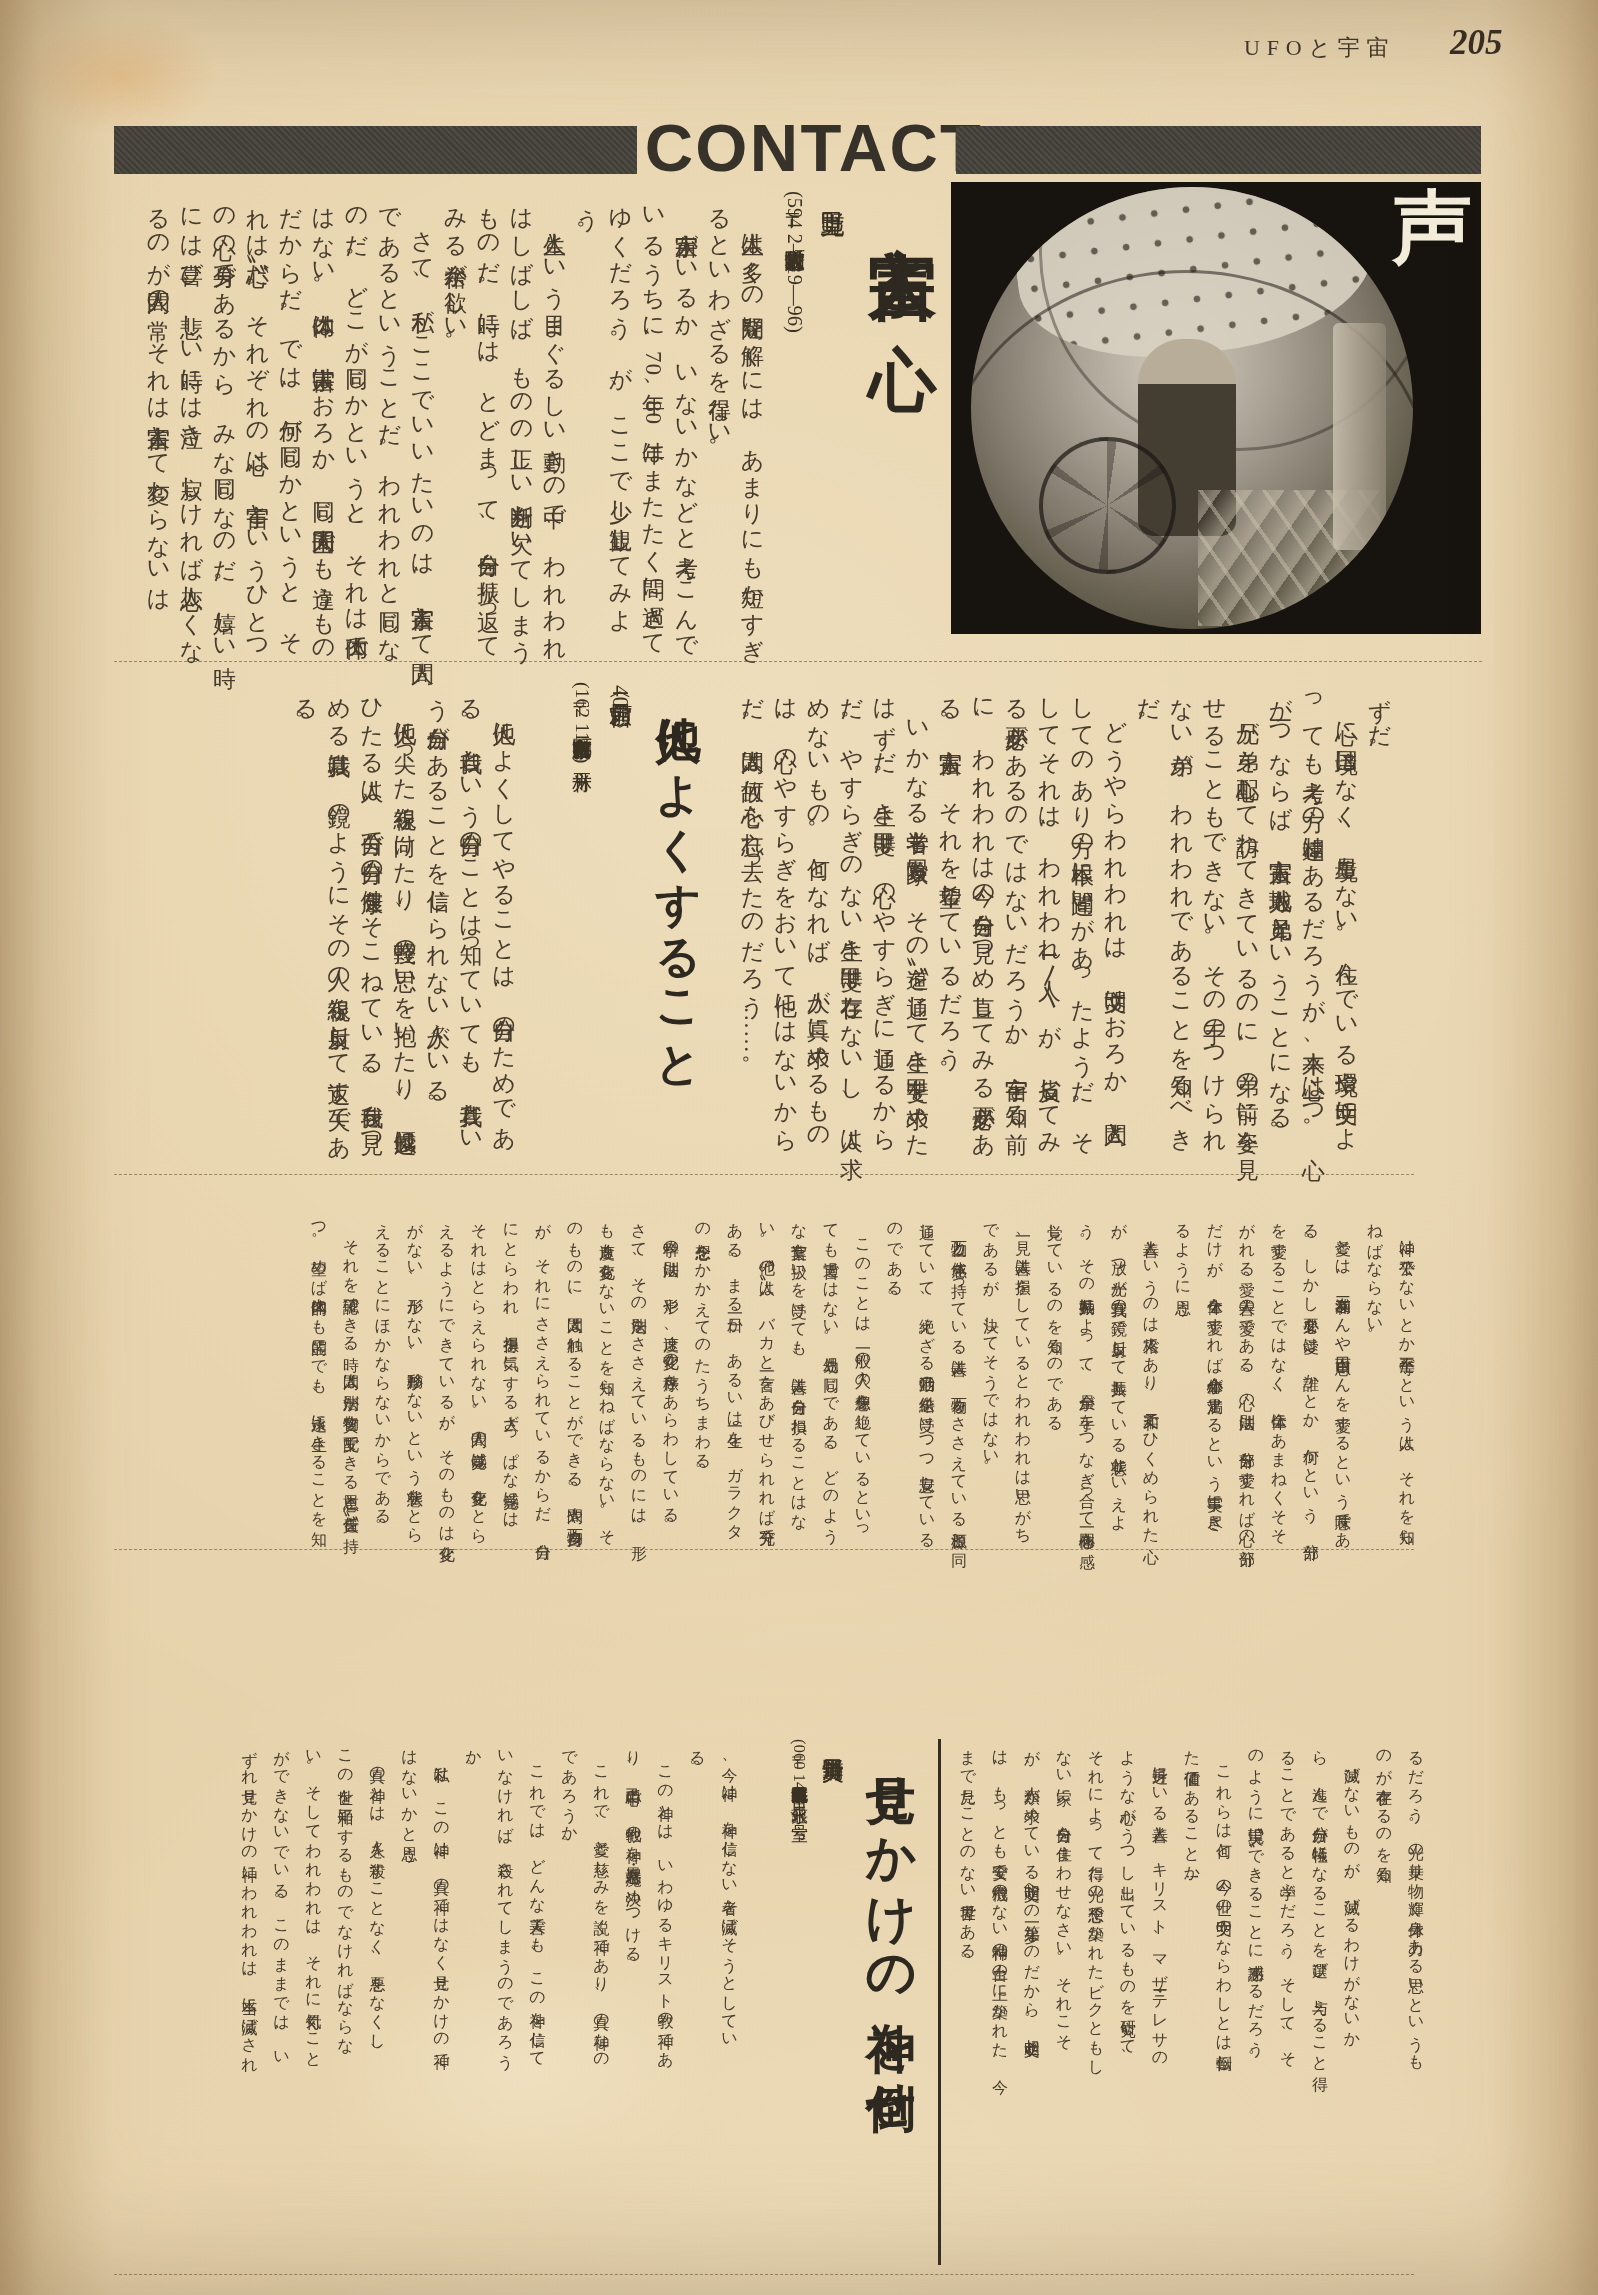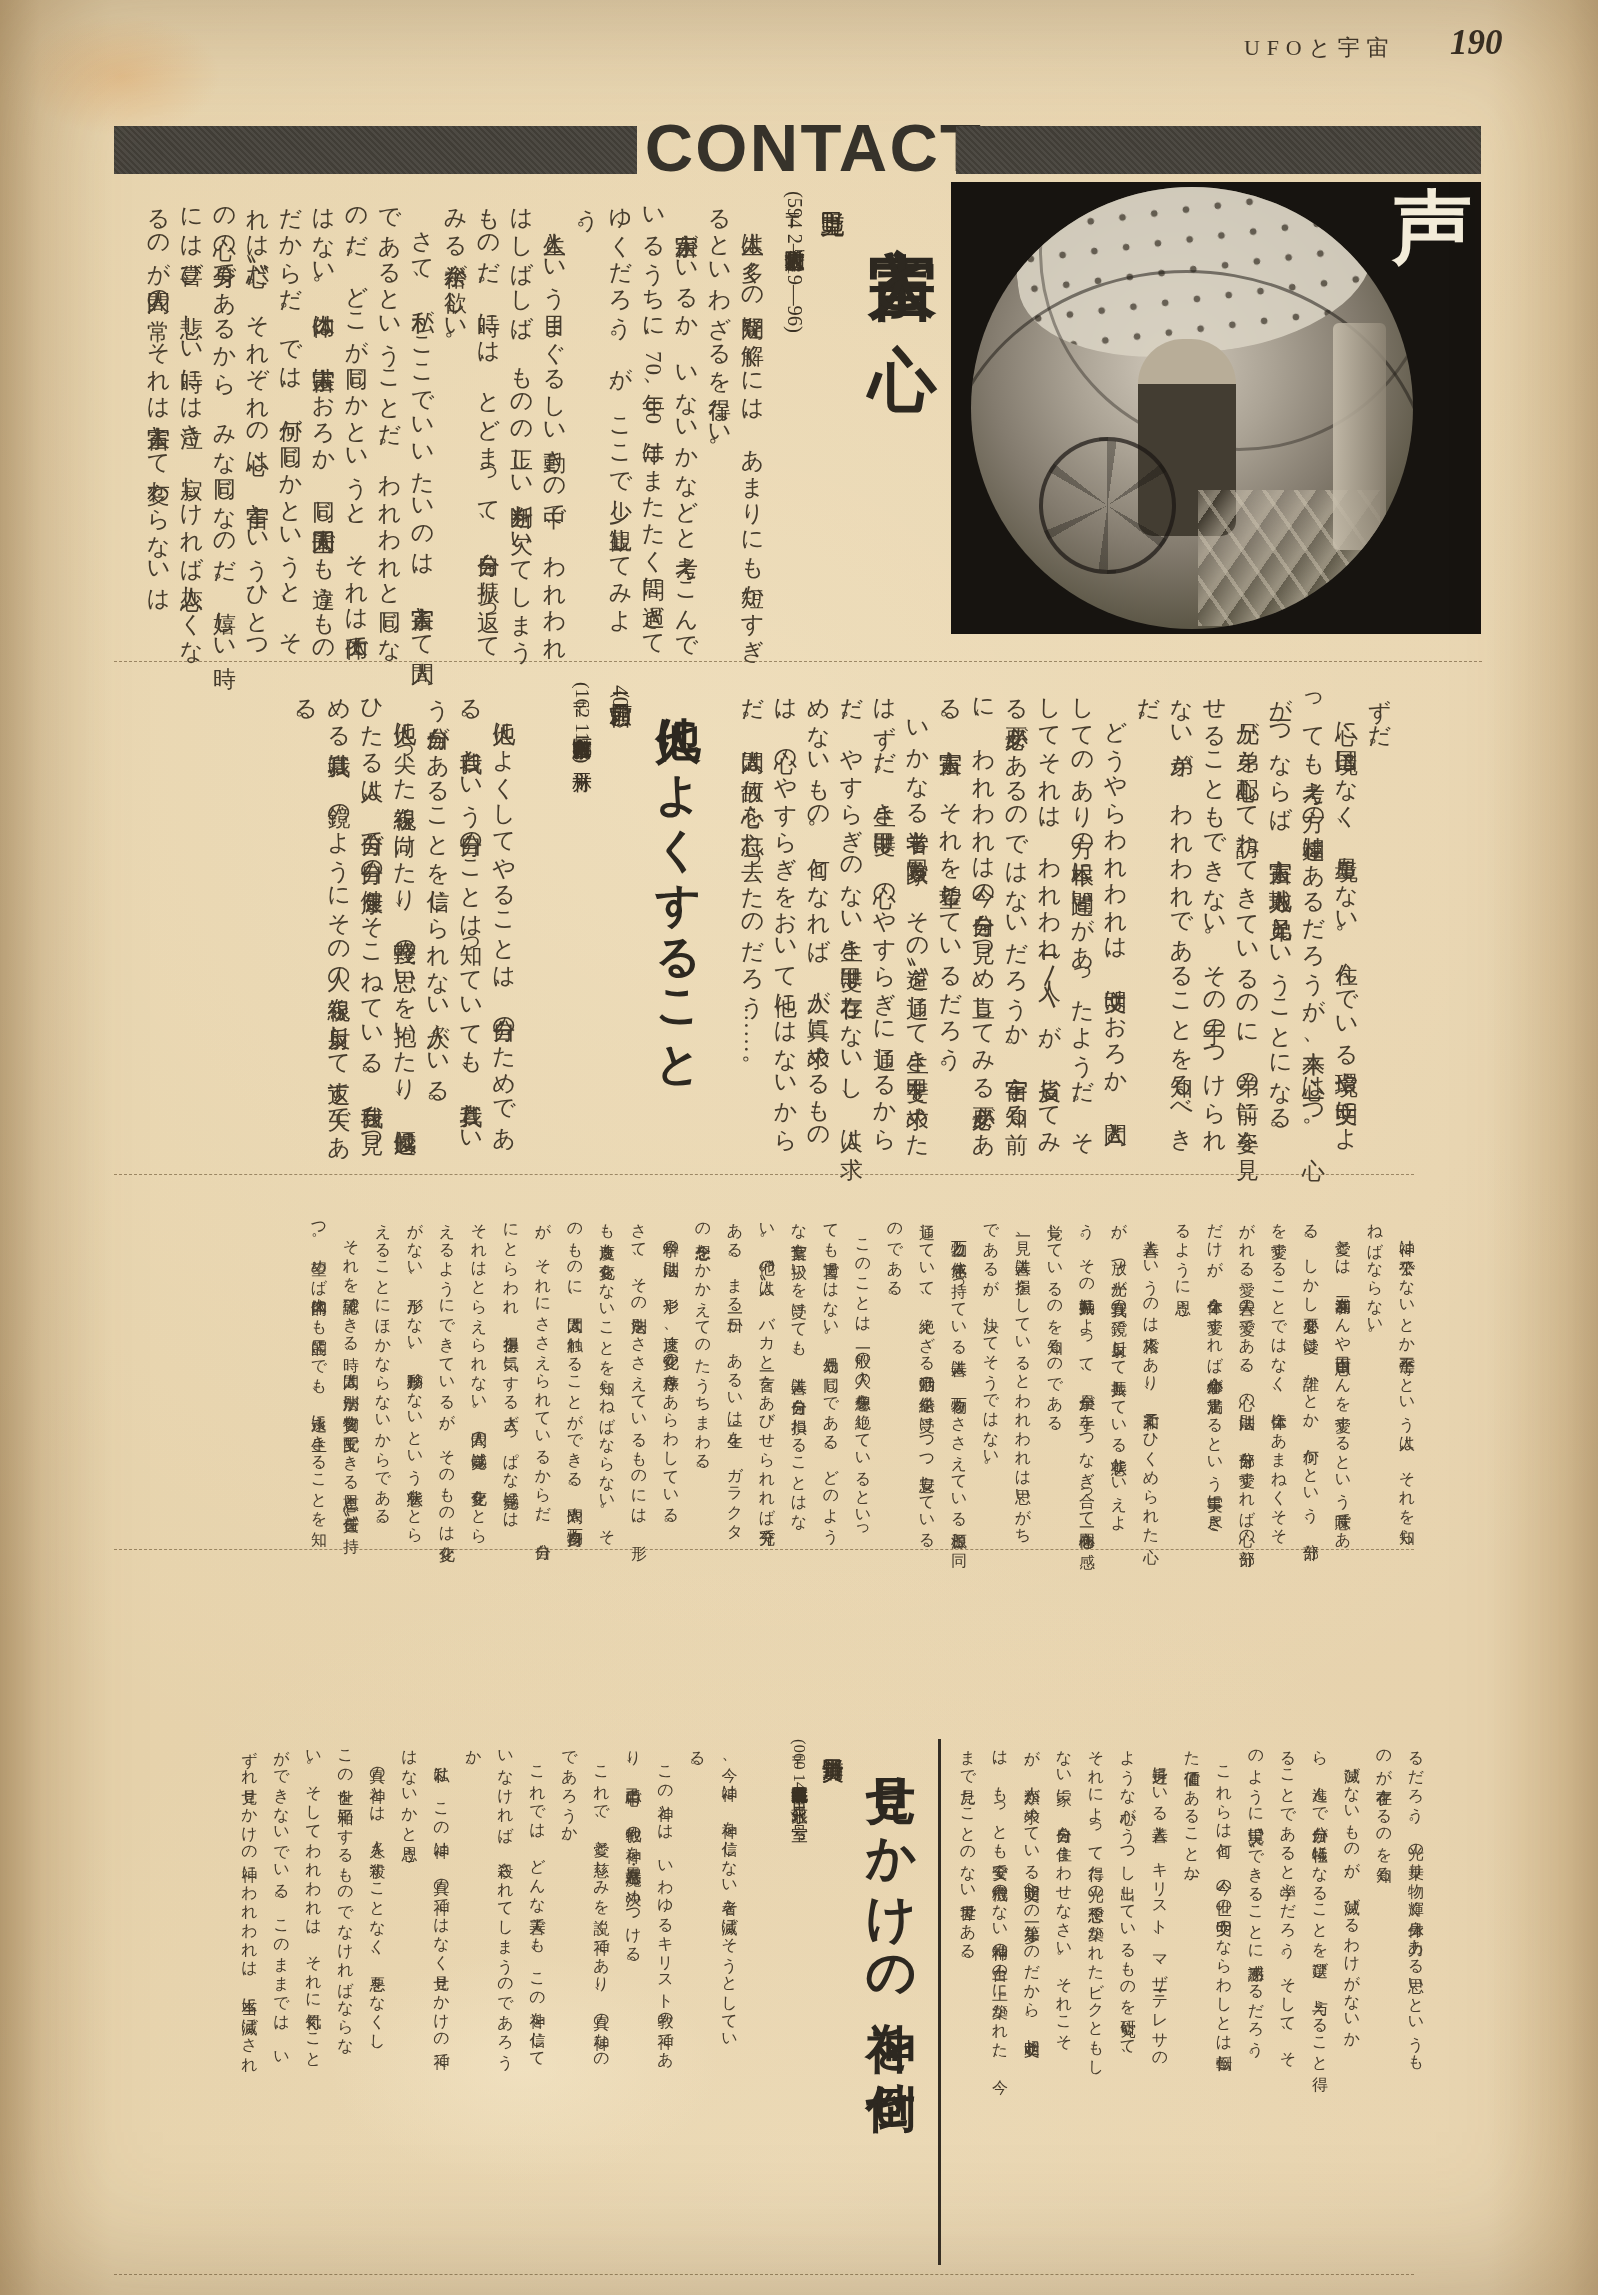--- a/index.html
+++ b/index.html
@@ -97,21 +97,21 @@
   .dash4{left:114px;top:2274px;width:1300px;}
 </style>
 </head>
 <body>
 
 <div class="page">
   <div class="blotch b1"></div>
   <div class="blotch b2"></div>
 
   <div class="hdr-mag">UFOと宇宙</div>
-  <div class="hdr-num">190</div>
+  <div class="hdr-num">205</div>
 
   <div class="bar left"></div>
   <div class="mast-title">CONTACT</div>
   <div class="bar right"></div>
 
   <div class="photo">
     <div class="fisheye">
       <div class="dome"></div>
       <div class="arc2"></div>
       <div class="arc1"></div>

